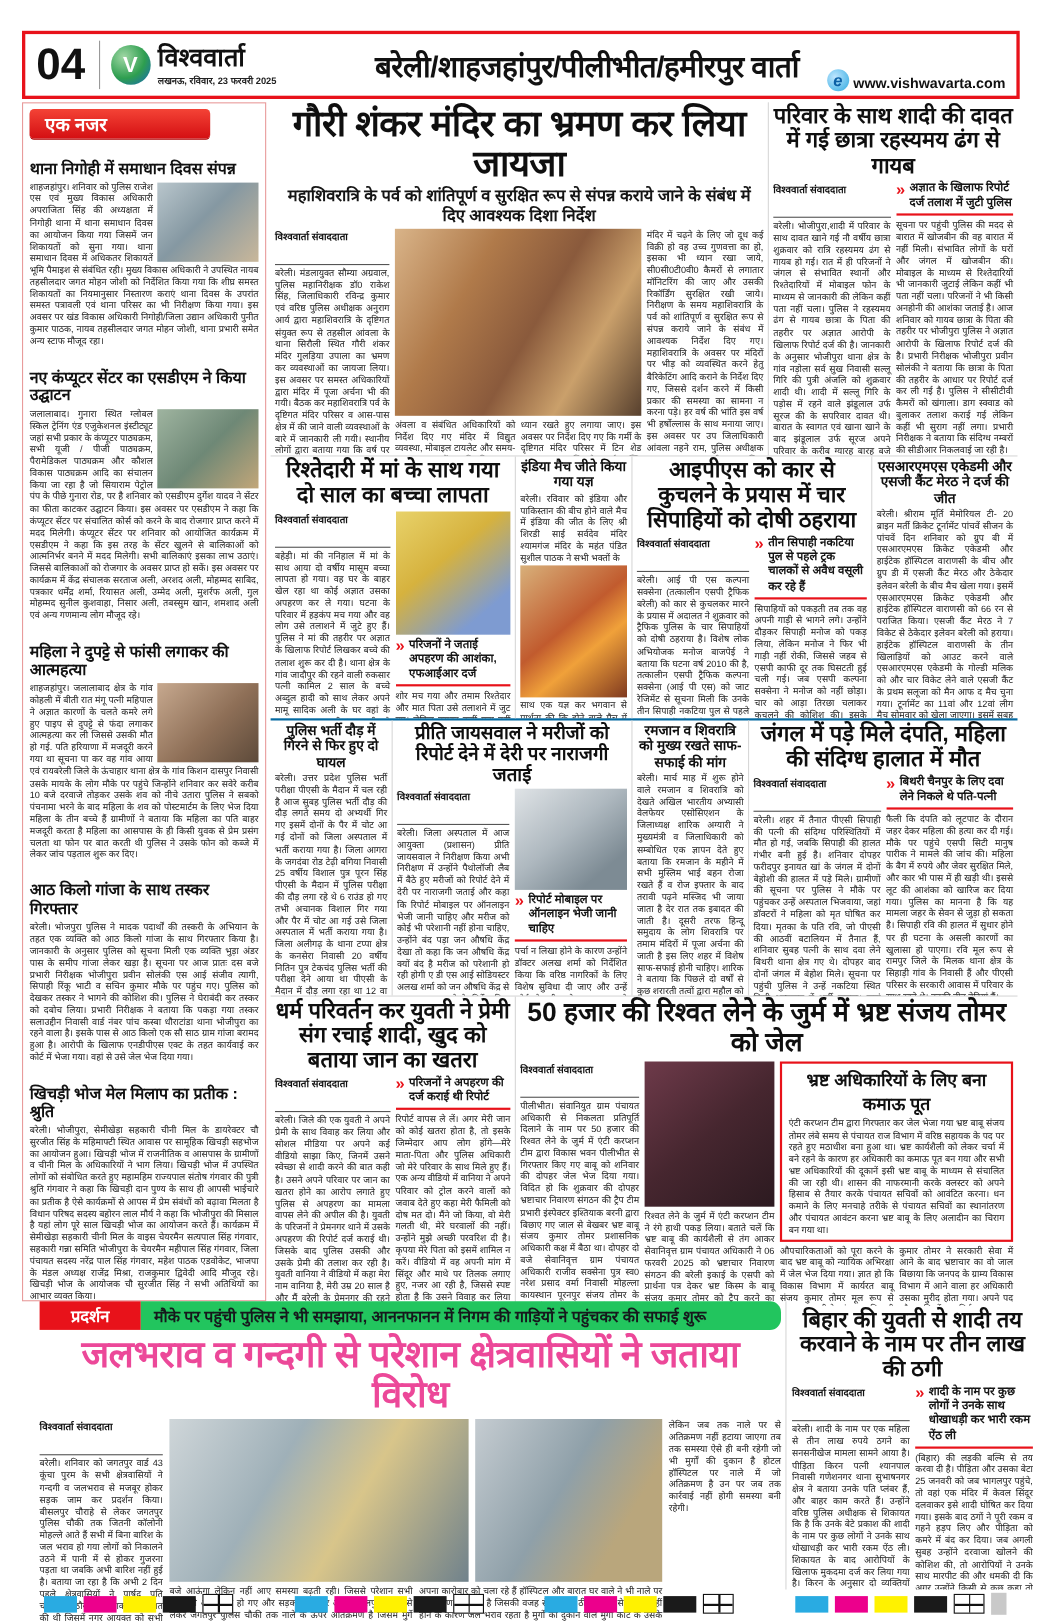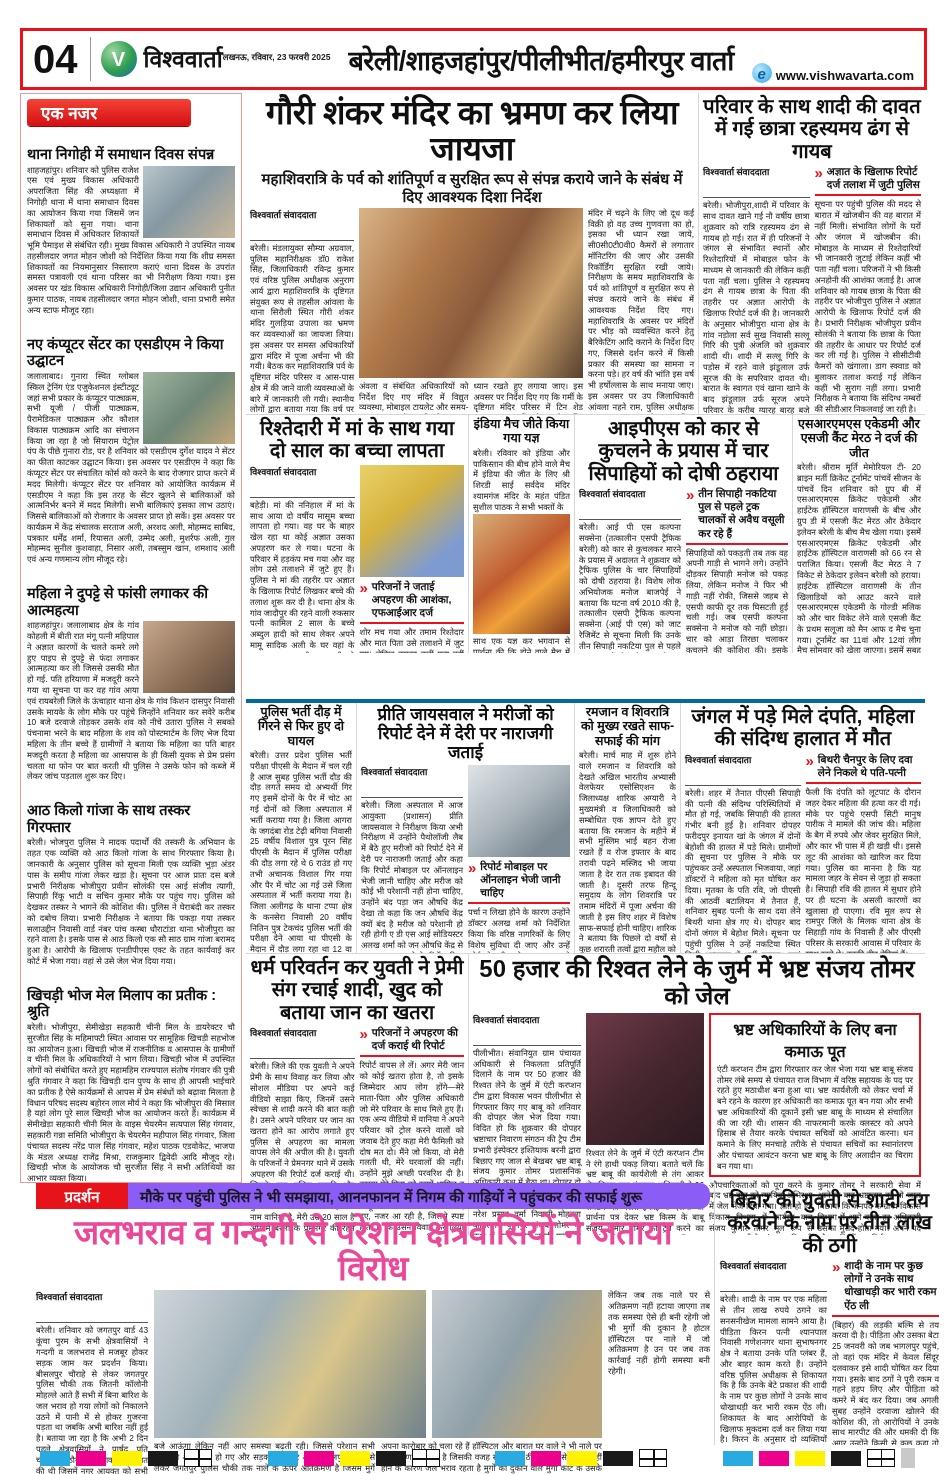--- a/index.html
+++ b/index.html
@@ -3,21 +3,21 @@
 <meta charset="utf-8">
 <style>
   html,body{margin:0;padding:0;background:#ffffff;}
   body{width:945px;height:1474px;position:relative;font-family:"Liberation Sans","DejaVu Sans",sans-serif;color:#1c1c1c;overflow:hidden;}
   
   .hdr{position:absolute;left:20px;top:28px;width:901px;height:56px;border:3px solid #e8121a;display:flex;align-items:center;background:#fff;}
   .pageno{font-size:40px;font-weight:700;color:#111;padding:0 12px 0 10px;line-height:1;}
   .hdr-div{width:1px;height:44px;background:#999;}
   .mast{display:flex;align-items:center;gap:7px;padding-left:10px;min-width:215px;}
   .logo{width:36px;height:36px;border-radius:50%;background:radial-gradient(circle at 32% 30%,#9fd7a4,#2e9e4f 55%,#1565c0 100%);display:flex;align-items:center;justify-content:center;color:#fff;font-weight:700;font-size:20px;}
-  .mast-txt{display:flex;}
+  .mast-txt{display:flex;flex-direction:column;}
   .mast-name{font-size:23px;font-weight:700;color:#111;line-height:1;}
   .mast-sub{font-size:8.5px;font-weight:700;color:#222;margin-top:3px;}
   .region{flex:1;text-align:center;font-size:27px;font-weight:700;color:#111;letter-spacing:-0.5px;}
   .site{display:flex;align-items:flex-end;gap:4px;padding-right:10px;padding-bottom:4px;align-self:flex-end;}
   .e-icon{width:20px;height:20px;border-radius:50%;background:radial-gradient(circle at 35% 35%,#bfe6ff,#2ea9e0);color:#0b5fa5;font-weight:700;font-style:italic;font-size:15px;display:flex;align-items:center;justify-content:center;}
   .site-url{font-size:13px;font-weight:700;color:#111;}
   
   .sidebar{position:absolute;left:20px;top:93px;width:222px;height:1090px;border:1px solid #e89b9b;box-sizing:border-box;padding:5px 6px;overflow:hidden;background:#fff;}
   .one-look-badge{width:150px;height:27px;background:linear-gradient(180deg,#f44336,#d40f12);border-radius:4px;color:#fff;font-size:17px;font-weight:700;display:flex;align-items:center;padding-left:14px;box-shadow:0 1px 0 #a00;}
   .sb-art{margin-top:20px;}
@@ -53,21 +53,21 @@
   .ph-street2{width:170px;height:148px;background:linear-gradient(120deg,#c5ccd1,#8fa0a9 45%,#b9a67c 75%);}
   
   .redbox{border:2px solid #e8121a;padding:3px 6px;box-sizing:border-box;}
   .redbox h4{font-size:16px;font-weight:700;text-align:center;margin:0 0 2px 0;color:#101010;}
   
   .bottom{position:absolute;left:36px;top:1183px;width:905px;height:262px;display:flex;}
   .bottom-left{width:678px;box-sizing:border-box;padding-right:4px;}
   .bottom-right{flex:1;border-left:1px solid #d7d7d7;box-sizing:border-box;padding:4px 2px 0 5px;overflow:hidden;}
   .kicker{display:flex;height:26px;align-items:stretch;}
   .kick-label{background:#e8121a;color:#fff;font-size:15px;font-weight:700;display:flex;align-items:center;justify-content:center;width:92px;}
-  .kick-text{background:#8b5cf6;color:#16181c;font-size:14.5px;font-weight:700;display:flex;align-items:center;padding-left:12px;flex:1;border-radius:0 10px 10px 0;}
+  .kick-text{background:#22c55e;color:#16181c;font-size:14.5px;font-weight:700;display:flex;align-items:center;padding-left:12px;flex:1;border-radius:0 10px 10px 0;}
   .bh-xl{font-size:34px;font-weight:700;text-align:center;color:#ec4899;margin:6px 0 4px 0;letter-spacing:-0.5px;line-height:1.05;}
   .bot-body{display:flex;gap:6px;}
   .bot-colnarrow{width:112px;flex:none;}
   .bot-mid{flex:1;}
   .bot-photos{display:flex;gap:6px;}
   .bot-undertext{display:flex;gap:6px;margin-top:3px;}
   .bot-undertext > p{flex:1;}
   
   .cmyk{position:absolute;left:40px;right:30px;top:1448px;display:flex;justify-content:space-between;align-items:center;}
   .cmyk-group{display:flex;gap:6px;align-items:center;}
@@ -217,21 +217,21 @@
           <p class="bodytext">सिपाहियों को पकड़ती तब तक वह अपनी गाड़ी से भागने लगे। उन्होंने दौड़कर सिपाही मनोज को पकड़ लिया, लेकिन मनोज ने फिर भी गाड़ी नहीं रोकी, जिससे जहब से एसपी काफी दूर तक घिसटती हुई चली गई। जब एसपी कल्पना सक्सेना ने मनोज को नहीं छोड़ा। चार को आड़ा तिरछा चलाकर कुचलने की कोशिश की। इसके बाद भी जब एसजी ट्रैफिक ने सिपाहियों को नहीं छोड़ा तो आरोपितों ने उन्हें धक्का देकर उन्हें सड़क पर गिरा दिया, जिससे उन्हें काफी चोट लगी। घायल अवस्था में उन्हें आनन फानन में निजी अस्पताल में भर्ती कराया गया था।</p>
         </div>
       </div>
     </div>
     <div class="blk" style="flex:1">
       <h3 class="h-sm">एसआरएमएस एकेडमी और एसजी कैंट मेरठ ने दर्ज की जीत</h3>
       <p class="bodytext">बरेली। श्रीराम मूर्ति मेमोरियल टी- 20 ब्राइन मर्ती क्रिकेट टूर्नामेंट पांचवें सीजन के पांचवें दिन शनिवार को ग्रुप बी में एसआरएमएस क्रिकेट एकेडमी और हाईटेक हॉस्पिटल वाराणसी के बीच और ग्रुप डी में एसजी कैंट मेरठ और ठेकेदार इलेवन बरेली के बीच मैच खेला गया। इसमें एसआरएमएस क्रिकेट एकेडमी और हाईटेक हॉस्पिटल वाराणसी को 66 रन से पराजित किया। एसजी कैंट मेरठ ने 7 विकेट से ठेकेदार इलेवन बरेली को हराया। हाईटेक हॉस्पिटल वाराणसी के तीन खिलाड़ियों को आउट करने वाले एसआरएमएस एकेडमी के गोल्डी मलिक को और चार विकेट लेने वाले एसजी कैंट के प्रथम सलूजा को मैन आफ द मैच चुना गया। टूर्नामेंट का 11वां और 12वां लीग मैच सोमवार को खेला जाएगा। इसमें सुबह 8.30 बजे एसआरएमएस क्रिकेट एकेडमी व स्फोर्ट्स स्टेडियम बरेली के बीच और दोपहर 12.30 बजे एसजी कैंट मेरठ व राजश्री कलब बरेली की टीमें एक दूसरे का सामना करेंगी।</p>
     </div>
   </div>
 
-  <div class="mrow" style="height:250px;border-top:4px solid #0369a1;margin-top:46px;">
+  <div class="mrow" style="height:250px;border-top:2px solid #0369a1;">
     <div class="blk" style="width:110px">
       <h3 class="h-sm">पुलिस भर्ती दौड़ में गिरने से फिर हुए दो घायल</h3>
       <p class="bodytext">बरेली। उत्तर प्रदेश पुलिस भर्ती परीक्षा पीएसी के मैदान में चल रही है आज सुबह पुलिस भर्ती दौड़ की दौड़ लगते समय दो अभ्यर्थी गिर गए इसमें दोनों के पैर में चोट आ गई दोनों को जिला अस्पताल में भर्ती कराया गया है। जिला आगरा के जगदंबा रोड टेढ़ी बगिया निवासी 25 वर्षीय विशाल पुत्र पूरन सिंह पीएसी के मैदान में पुलिस परीक्षा की दौड़ लगा रहे थे 6 राउंड हो गए तभी अचानक विशाल गिर गया और पैर में चोट आ गई उसे जिला अस्पताल में भर्ती कराया गया है। जिला अलीगढ़ के थाना टप्पा क्षेत्र के कनसेरा निवासी 20 वर्षीय नितिन पुत्र टेकचंद पुलिस भर्ती की परीक्षा देने आया था पीएसी के मैदान में दौड़ लगा रहा था 12 वा राउंड चल रहा था तभी अचानक नितिन गिर गया नितिन के पैर में चोट आ गई उसे जिला अस्पताल में भर्ती कराया गया है।</p>
     </div>
     <div class="blk" style="width:218px">
       <h2 class="h-md">प्रीति जायसवाल ने मरीजों को रिपोर्ट देने में देरी पर नाराजगी जताई</h2>
       <div class="cols">
         <div>
           <div class="byline">विश्ववार्ता संवाददाता</div>
           <p class="bodytext">बरेली। जिला अस्पताल में आज आयुक्ता (प्रशासन) प्रीति जायसवाल ने निरीक्षण किया अभी निरीक्षण में उन्होंने पैथोलॉजी लैब में बैठे हुए मरीजों को रिपोर्ट देने में देरी पर नाराजगी जताई और कहा कि रिपोर्ट मोबाइल पर ऑनलाइन भेजी जानी चाहिए और मरीज को कोई भी परेशानी नहीं होना चाहिए, उन्होंने बंद पड़ा जन औषधि केंद्र देखा तो कहा कि जन औषधि केंद्र क्यों बंद है मरीज को परेशानी हो रही होगी ए डी एस आई सोडियस्टर अलख शर्मा को जन औषधि केंद्र से जवाब तलब करने के निर्देश दिए, जिला अस्पताल में तैनात डाय ऑपरेटर को अपर आयुक्त ने फटकार लगाई। अपर आयुक्त (प्रशासन) ने जगह जगह बोर्ड लगाने के निर्देश दिए डिस्पेंसरी का भी निरीक्षण किया डिस्पेंसरी में वरिष्ठ नागरिकों के लिए बने काउंटर पर</p>

